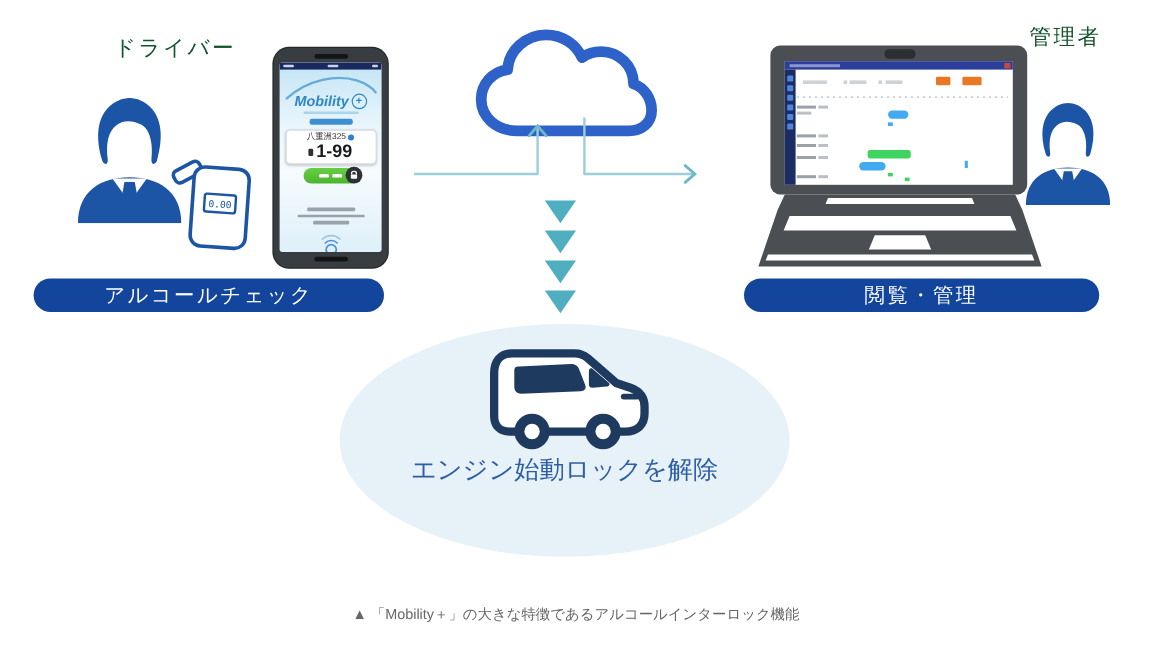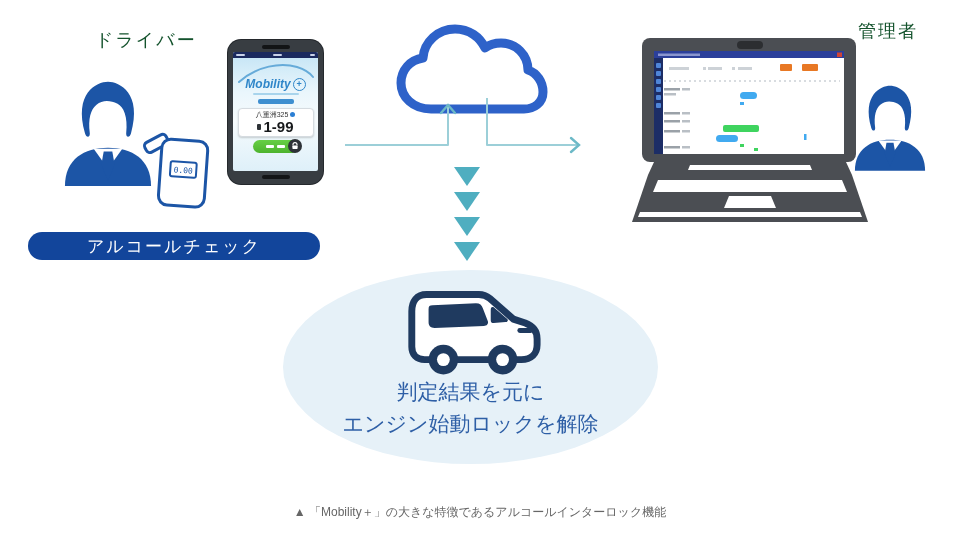--- a/index.html
+++ b/index.html
@@ -9,21 +9,21 @@
   .label{font-size:18px;color:#14532d;letter-spacing:2px;}
   .pill{height:28px;background:#12459B;border-radius:15px;color:#fff;font-weight:normal;
         font-size:17px;display:flex;align-items:center;justify-content:center;letter-spacing:2px;}
   .tri{width:0;height:0;border-left:13px solid transparent;border-right:13px solid transparent;
        border-top:19px solid #4FAEC0;margin:0 auto 6px auto;}
   .ellipse{background:#E6F1F8;border-radius:50%;}
   .center-text{color:#2E5FA6;font-size:21px;font-weight:500;text-align:center;line-height:1.5;}
   .caption{width:100%;text-align:center;font-size:12px;color:#666;}
 
   
-  .phone{width:95px;height:144px;background:#383d42;border-radius:13px;box-shadow:0 0 0 1px #24282c;}
+  .phone{width:95px;height:183px;background:#383d42;border-radius:13px;box-shadow:0 0 0 1px #24282c;}
   .phone-speaker{position:absolute;top:5px;left:50%;transform:translateX(-50%);width:28px;height:4px;background:#121416;border-radius:2px;}
   .phone-home{position:absolute;bottom:5px;left:50%;transform:translateX(-50%);width:28px;height:4px;background:#121416;border-radius:2px;}
   .phone-screen{position:absolute;top:12px;left:5px;right:5px;bottom:13px;border-radius:2px;overflow:hidden;
                 background:linear-gradient(180deg,#c3e4f5 0%,#eaf6fc 34%,#f6fbfd 58%,#def0f9 100%);}
   .statusbar{height:6px;background:#1b2a5e;display:flex;justify-content:space-between;align-items:center;padding:0 3px;}
   .sb-dot{width:9px;height:2px;background:#c9d2e8;border-radius:1px;}
   .logo-row{display:flex;align-items:center;justify-content:center;gap:2px;margin-top:-9px;}
   .logo-text{color:#2f86c9;font-weight:bold;font-size:12px;font-style:italic;}
   .logo-plus{width:11px;height:11px;border:1.5px solid #2f86c9;border-radius:50%;color:#2f86c9;
              font-size:9px;line-height:11px;text-align:center;font-weight:bold;font-style:normal;}
@@ -186,32 +186,32 @@
     <polygon points="12,176 232,176 234,181 10,181" fill="#ffffff"></polygon>
   </svg>
 
   <svg class="abs" style="left:851px;top:66px;" width="78" height="120" viewBox="0 0 100 115">
     <path d="M26 60 C14 18 38 6 50 6 C62 6 86 18 74 60 C73 64 69 65 69 60 C71 42 66 32 60 29 C52 25 44 25 38 30 C32 35 29 44 31 60 C31 65 27 64 26 60 Z" fill="#1C55A6"></path>
     <path d="M5 115 C5 87 25 75 50 75 C75 75 95 87 95 115 Z" fill="#1C55A6"></path>
     <path d="M35 76 L50 97 L65 76 Z" fill="#ffffff"></path>
     <path d="M45.5 79 L54.5 79 L57 93 L50 109 L43 93 Z" fill="#1C55A6"></path>
   </svg>
 
+  <div class="abs pill" style="left:620px;top:232px;width:296px;">閲覧・管理</div>
 
   <div class="abs ellipse" style="left:283px;top:270px;width:375px;height:194px;"></div>
   <svg class="abs" style="left:397px;top:281px;" width="148" height="98" viewBox="0 0 150 98">
     <path d="M30 13 C20 13 15 20 15 30 L15 66 C15 74 20 79 28 79 L126 79 C136 79 142 73 142 64 L142 58 C142 50 138 45 130 42 L118 38 L94 17 C91 14.5 87 13 83 13 Z" fill="#ffffff" stroke="#1F3A5F" stroke-width="7" stroke-linejoin="round"></path>
     <path d="M36 24 L80 22 C84 22 86 24 87 27 L92 40 C93 43 91 45 88 45 L38 47 C34 47 32 45 32 41 L32 28 C32 25 33 24 36 24 Z" fill="#1F3A5F"></path>
     <path d="M98 26 L112 38 C113 39 112 41 110 41 L98 42 C96 42 95 41 95 39 L95 29 C95 26 96 25 98 26 Z" fill="#1F3A5F"></path>
     <rect x="122" y="47" width="16" height="5" rx="2.5" fill="#1F3A5F"></rect>
     <circle cx="47" cy="79" r="15" fill="#1F3A5F"></circle>
     <circle cx="47" cy="79" r="6.5" fill="#ffffff"></circle>
     <circle cx="107" cy="79" r="15" fill="#1F3A5F"></circle>
     <circle cx="107" cy="79" r="6.5" fill="#ffffff"></circle>
   </svg>
   <div class="abs center-text" style="left:283px;top:376px;width:375px;">
-    <div>判定結果を元に</div>
     <div>エンジン始動ロックを解除</div>
   </div>
 
   <div class="abs caption" style="left:0;top:504px;">▲ 「Mobility＋」の大きな特徴であるアルコールインターロック機能</div>
 
 </div>
 
 </body></html>

